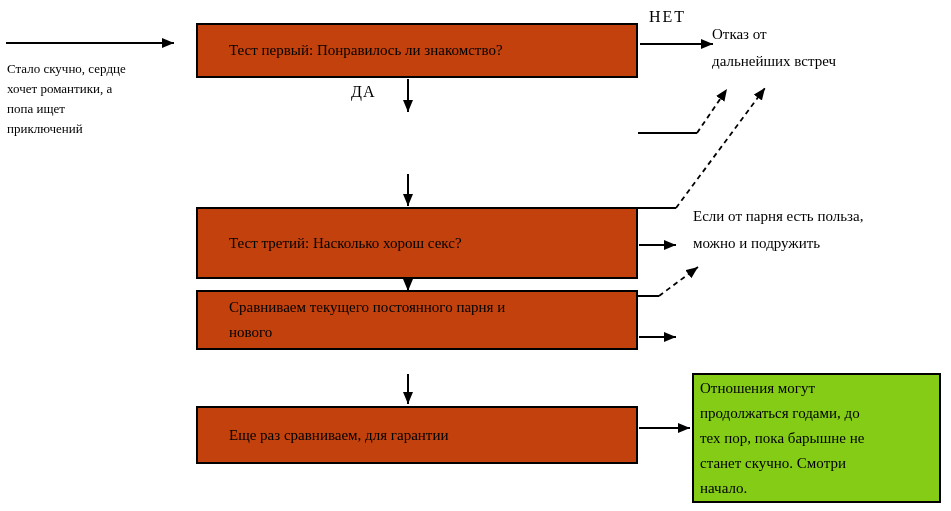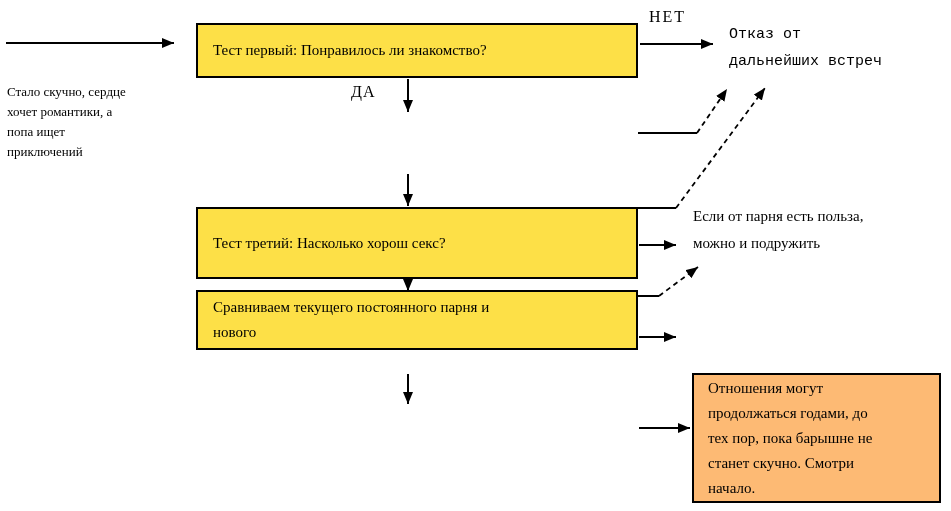--- a/index.html
+++ b/index.html
@@ -12,47 +12,47 @@
     font-family: "Liberation Serif", "DejaVu Serif", serif;
     overflow: hidden;
   }
   svg.connectors { position: absolute; left: 0; top: 0; width: 951px; height: 511px; }
   .ln   { stroke: #000; stroke-width: 2; fill: none; }
   .dash { stroke: #000; stroke-width: 1.8; fill: none; stroke-dasharray: 5 4; }
   .step {
     position: absolute;
     box-sizing: border-box;
     border: 2px solid #000;
-    background: #fde047;
+    background: #c2410c;
     display: flex;
     align-items: center;
     font-size: 15px;
     line-height: 25px;
-    padding: 0 8px 0 15px;
+    padding: 0 8px 0 31px;
     white-space: pre-line;
   }
   #b1 { left: 196px; top: 23px;  width: 442px; height: 55px; }
   #b2 { left: 196px; top: 113px; width: 442px; height: 59px; }
   #b3 { left: 196px; top: 207px; width: 442px; height: 72px; }
   #b4 { left: 196px; top: 290px; width: 442px; height: 60px; }
   #b5 { left: 196px; top: 406px; width: 442px; height: 58px; }
   .note { position: absolute; font-size: 15px; line-height: 27px; white-space: pre-line; }
-  #entry-note { left: 7px;  top: 59px;  font-size: 13px; line-height: 20px; margin-top: 23px; }
-  #refusal    { left: 729px; top: 21px; font-family: Liberation Mono, monospace; }
+  #entry-note { left: 7px;  top: 59px;  font-size: 13px; line-height: 20px; }
+  #refusal    { left: 712px; top: 21px; }
   #utility    { left: 693px; top: 203px; }
   #fling      { left: 691px; top: 295px; }
   #b6 {
     position: absolute;
     left: 692px; top: 373px; width: 249px; height: 130px;
     box-sizing: border-box;
     border: 2px solid #000;
-    background: #fdba74;
+    background: #84cc16;
     font-size: 15px;
     line-height: 25px;
-    padding: 1px 14px;
+    padding: 1px 6px;
     white-space: pre-line;
   }
   .branch { position: absolute; line-height: 1; }
   #lbl-no  { left: 649px; top: 9px;  font-size: 16px; letter-spacing: 2px; }
   #lbl-yes { left: 351px; top: 84px; font-size: 16px; letter-spacing: 1px; }
 </style>
 </head>
 <body>
 
 <div class="canvas">
@@ -94,20 +94,21 @@
 попа ищет
 приключений</div>
 
   <div class="branch" id="lbl-no">НЕТ</div>
   <div class="branch" id="lbl-yes">ДА</div>
 
   <div class="step" id="b1">Тест первый: Понравилось ли знакомство?</div>
   <div class="step" id="b3">Тест третий: Насколько хорош секс?</div>
   <div class="step" id="b4">Сравниваем текущего постоянного парня и
 нового</div>
+  <div class="step" id="b5">Еще раз сравниваем, для гарантии</div>
 
   <div class="note" id="refusal">Отказ от
 дальнейших встреч</div>
   <div class="note" id="utility">Если от парня есть польза,
 можно и подружить</div>
   <div id="b6">Отношения могут
 продолжаться годами, до
 тех пор, пока барышне не
 станет скучно. Смотри
 начало.</div>

